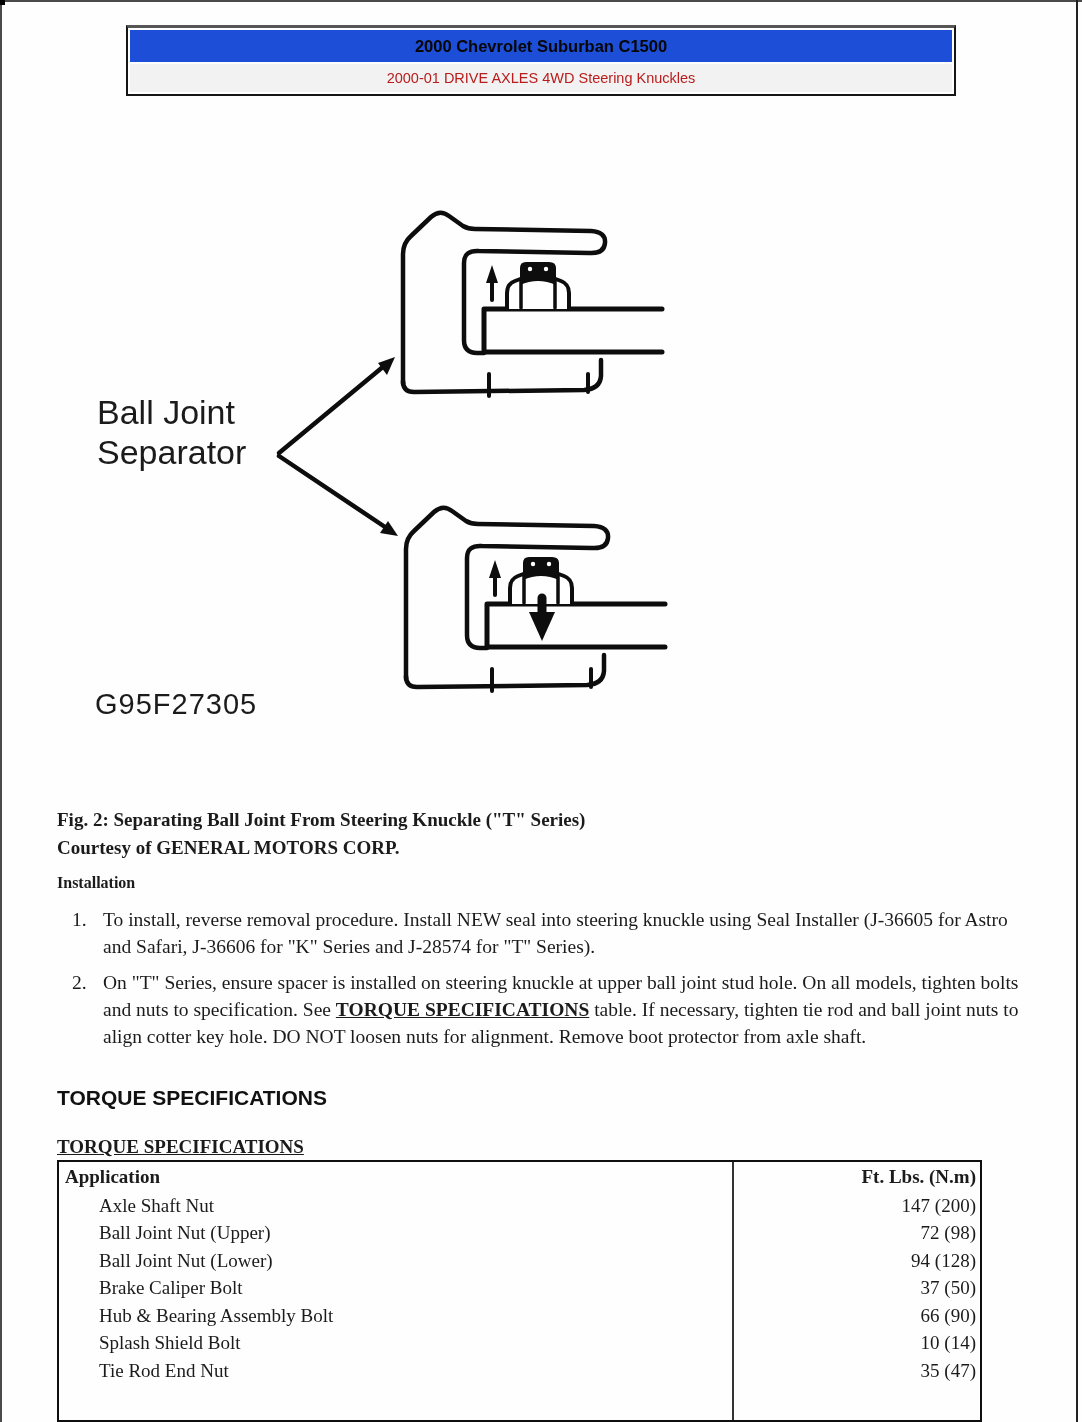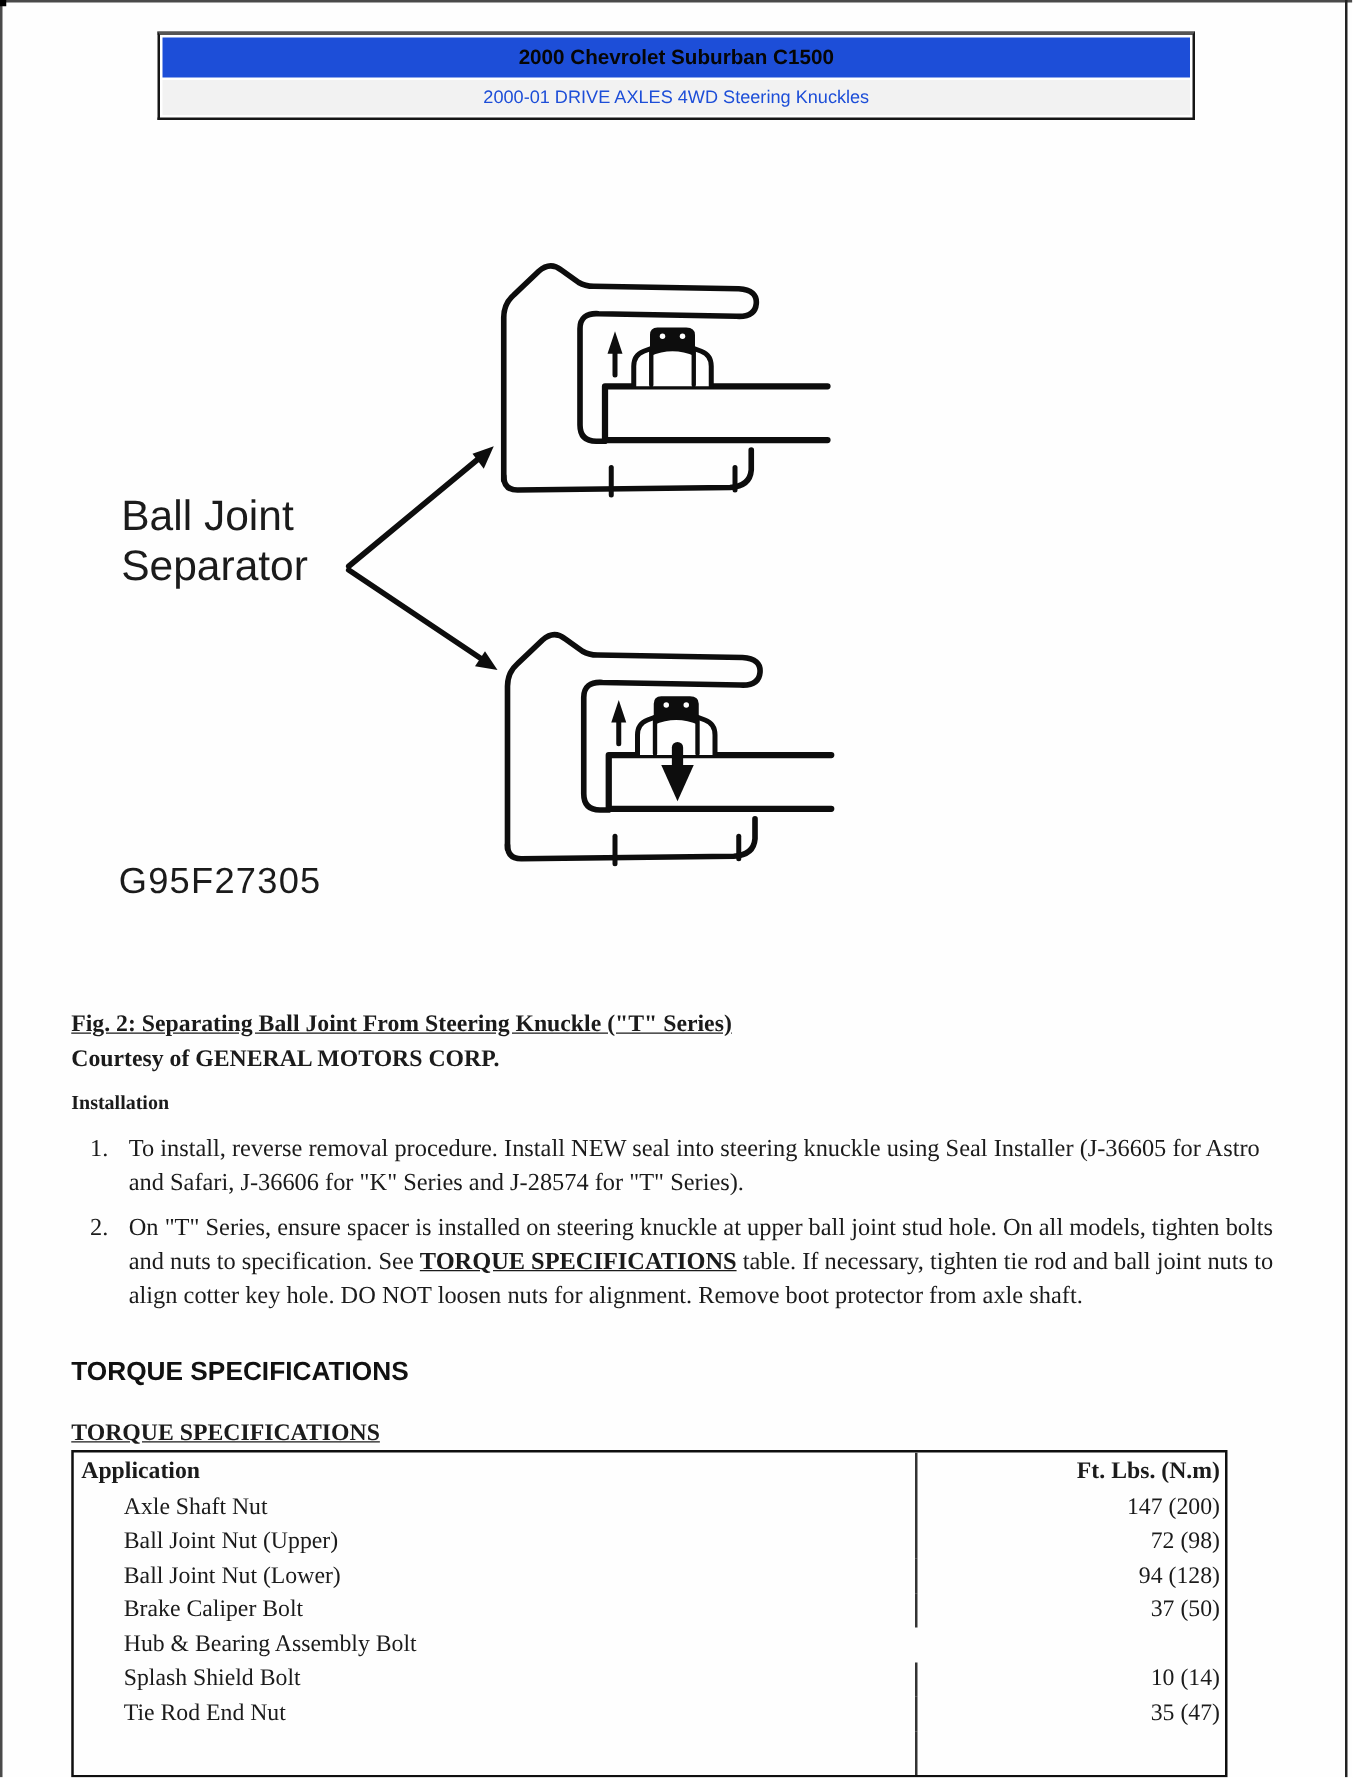--- a/index.html
+++ b/index.html
@@ -24,31 +24,31 @@
     background:#fff;box-sizing:border-box;
   }
   .header-title{
     margin:2px;height:32px;line-height:32px;background:#1d4ed8;
     text-align:center;font-family:"Liberation Sans","DejaVu Sans",sans-serif;
     font-weight:bold;font-size:16.5px;color:#060606;
   }
   .header-subtitle{
     margin:2px;height:28px;line-height:28px;background:#f2f2f2;
     text-align:center;font-family:"Liberation Sans","DejaVu Sans",sans-serif;
-    font-size:14.5px;color:#1d4ed8;
+    font-size:14.5px;color:#b91c1c;
   }
 
   
   .figure-svg{position:absolute;left:0;top:0;width:1082px;height:1422px;pointer-events:none;}
   .fig-label{font-family:"Liberation Sans","DejaVu Sans",sans-serif;font-size:34px;fill:#1b1b1b;}
   .fig-code{font-family:"Liberation Sans","DejaVu Sans",sans-serif;font-size:29px;letter-spacing:1px;fill:#1b1b1b;}
 
   
   .caption{position:absolute;left:57px;top:806px;font-size:19px;font-weight:bold;line-height:28px;}
-  .caption-title{text-decoration:underline;}
+  .caption-title{}
   .install-heading{position:absolute;left:57px;top:874px;font-size:16px;font-weight:bold;}
 
   
   .steps{position:absolute;left:72px;top:906px;width:965px;list-style:none;margin:0;padding:0;
     font-size:19.5px;line-height:27px;}
   .steps li{display:flex;margin-bottom:9px;}
   .step-num{width:31px;flex:0 0 31px;}
   .step-text{width:934px;}
   .spec-link{font-weight:bold;text-decoration:underline;color:#1b1b1b;cursor:pointer;}
 
@@ -155,20 +155,21 @@
         <div class="t-app indent">Ball Joint Nut (Upper)</div>
         <div class="t-val">72 (98)</div>
       </div><div class="t-row">
         <div class="t-app indent">Ball Joint Nut (Lower)</div>
         <div class="t-val">94 (128)</div>
       </div><div class="t-row">
         <div class="t-app indent">Brake Caliper Bolt</div>
         <div class="t-val">37 (50)</div>
       </div><div class="t-row">
         <div class="t-app indent">Hub &amp; Bearing Assembly Bolt</div>
+        <div class="t-val">66 (90)</div>
       </div><div class="t-row">
         <div class="t-app indent">Splash Shield Bolt</div>
         <div class="t-val">10 (14)</div>
       </div><div class="t-row">
         <div class="t-app indent">Tie Rod End Nut</div>
         <div class="t-val">35 (47)</div>
       </div></div>
     <div class="t-row t-filler">
       <div class="t-app"></div>
       <div class="t-val"></div>

